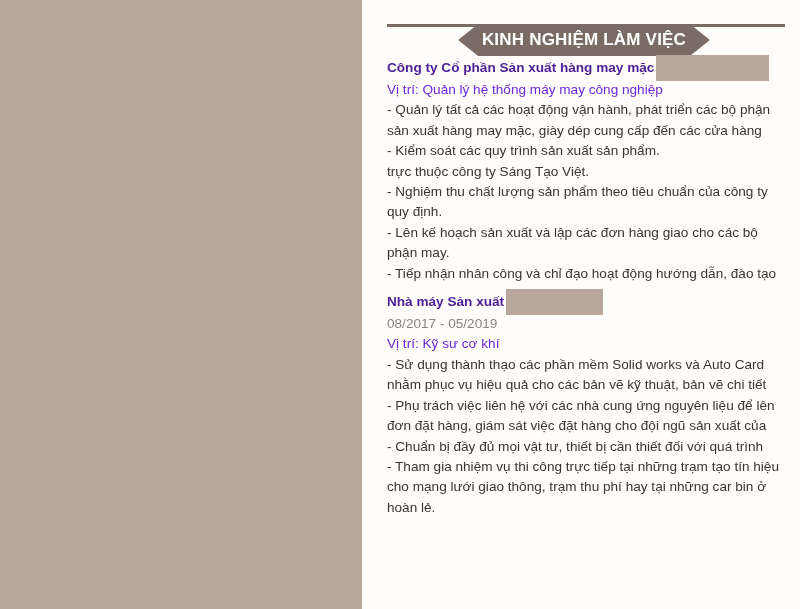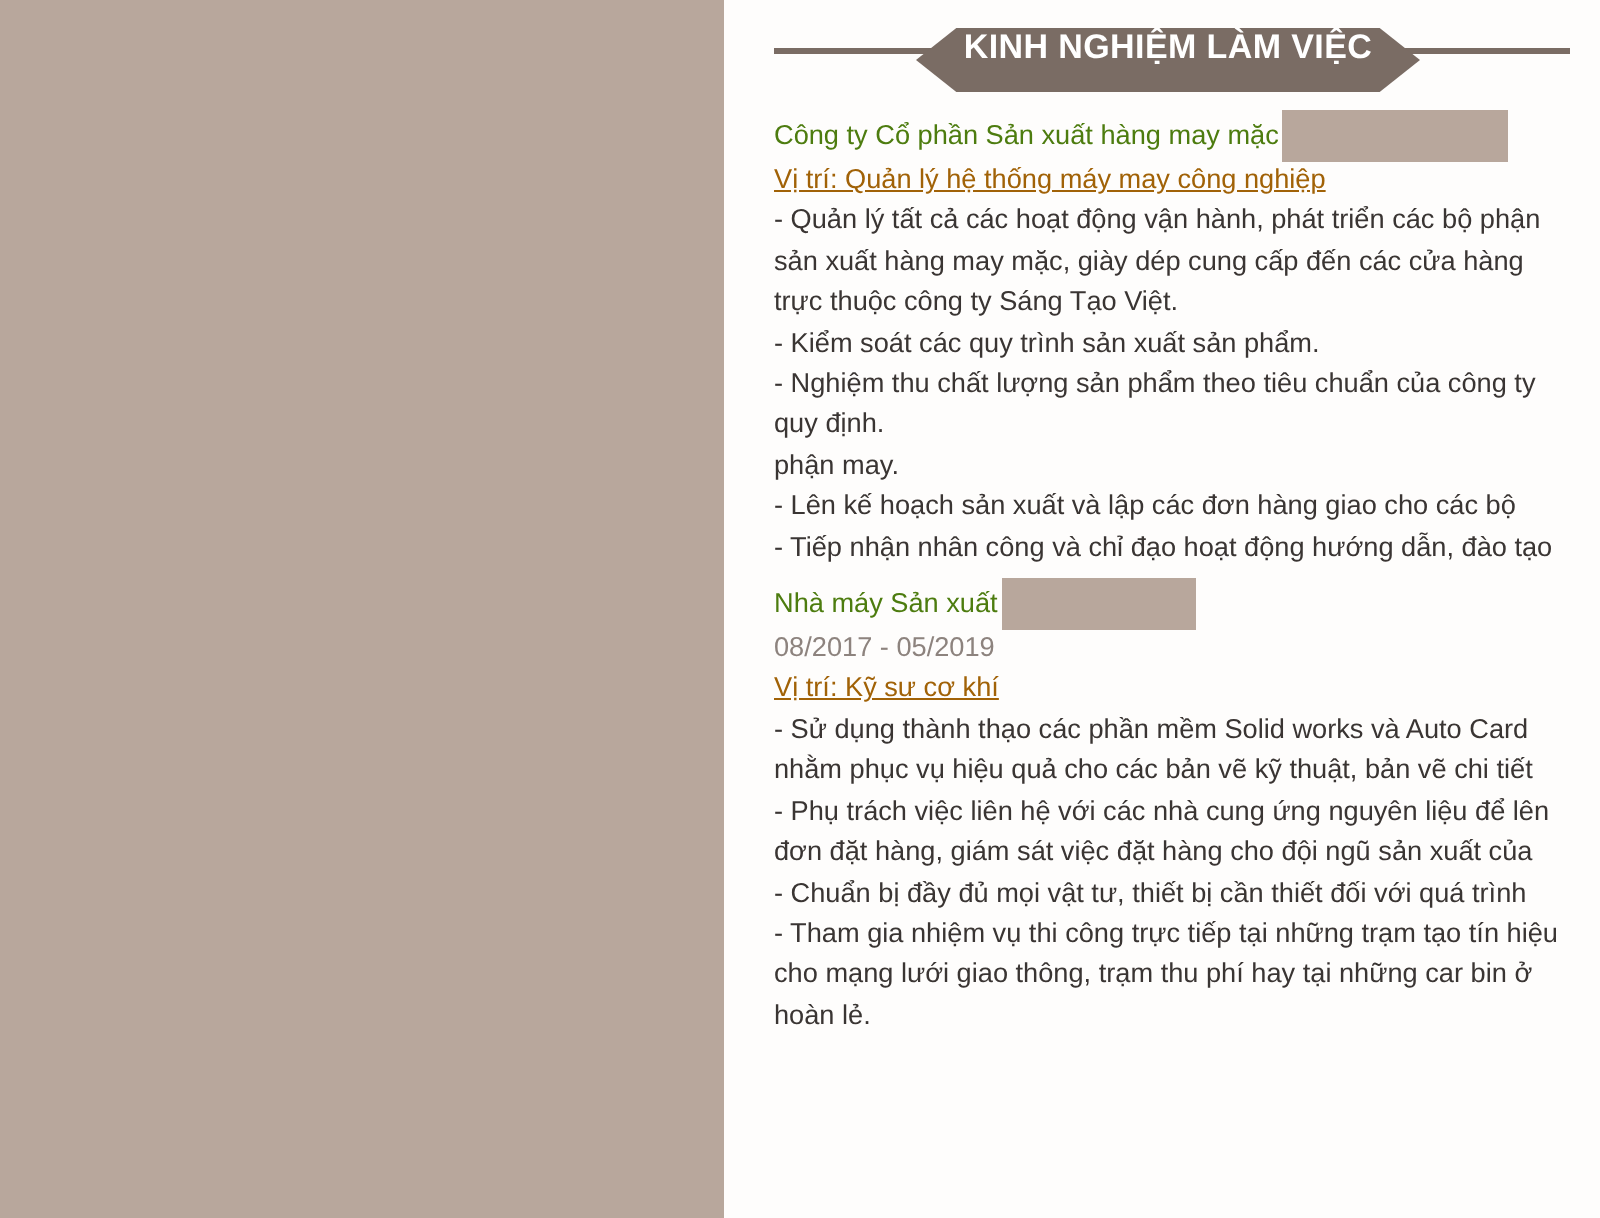--- a/index.html
+++ b/index.html
@@ -16,43 +16,43 @@
     }
 
     .section-header {
       position: absolute; left: 387px; top: 10px; width: 398px; height: 32px;
     }
     .section-header .rule {
       position: absolute; left: 0; right: 0; top: 14px; height: 3px;
       background: #7a6c64;
     }
     .section-header .banner {
-      position: absolute; left: 71px; top: 4px; width: 252px; height: 32px;
+      position: absolute; left: 71px; top: 14px; width: 252px; height: 32px;
       background: #7a6c64;
       clip-path: polygon(8% 0, 92% 0, 100% 50%, 92% 100%, 8% 100%, 0 50%);
-      display: flex; align-items: flex-start; justify-content: center;
+      display: flex; align-items: center; justify-content: center;
     }
     .section-header .banner span {
       color: #ffffff; font-weight: bold; font-size: 17px; letter-spacing: 0.2px;
     }
 
     .content {
       position: absolute; left: 387px; top: 56px; width: 410px;
       color: #3a3533; font-size: 13.6px; line-height: 20.4px;
     }
     .job { margin-bottom: 6px; }
     .company {
-      font-weight: normal; color: #4d7c0f; display: flex; align-items: center;
+      font-weight: bold; color: #4c1d95; display: flex; align-items: center;
       height: 24px;
     }
     .redact {
       display: inline-block; background: #b8a79c; height: 26px; margin-left: 2px;
     }
     .date { color: #8d837e; }
-    .position { color: #a16207; text-decoration: underline; }
+    .position { color: #6d28d9; }
     .desc-line { color: #3a3533; white-space: nowrap; }
   </style>
 </head>
 <body>
 
 <div class="left-panel"></div>
 <div class="right-panel"></div>
 
 <div class="section-header">
   <div class="rule"></div>
@@ -64,26 +64,26 @@
 <div class="content">
   <div class="job">
     <div class="company">
       <span>Công ty Cổ phần Sản xuất hàng may mặc</span>
       <span class="redact" style="width:113px;"></span>
     </div>
     <div class="position">Vị trí: Quản lý hệ thống máy may công nghiệp</div>
     <div>
       <div class="desc-line">- Quản lý tất cả các hoạt động vận hành, phát triển các bộ phận</div>
       <div class="desc-line">sản xuất hàng may mặc, giày dép cung cấp đến các cửa hàng</div>
+      <div class="desc-line">- Kiểm soát các quy trình sản xuất sản phẩm.</div>
       <div class="desc-line">trực thuộc công ty Sáng Tạo Việt.</div>
-      <div class="desc-line">- Kiểm soát các quy trình sản xuất sản phẩm.</div>
       <div class="desc-line">- Nghiệm thu chất lượng sản phẩm theo tiêu chuẩn của công ty</div>
       <div class="desc-line">quy định.</div>
+      <div class="desc-line">- Lên kế hoạch sản xuất và lập các đơn hàng giao cho các bộ</div>
       <div class="desc-line">phận may.</div>
-      <div class="desc-line">- Lên kế hoạch sản xuất và lập các đơn hàng giao cho các bộ</div>
       <div class="desc-line">- Tiếp nhận nhân công và chỉ đạo hoạt động hướng dẫn, đào tạo</div>
     </div>
   </div>
 
   <div class="job">
     <div class="company">
       <span>Nhà máy Sản xuất</span>
       <span class="redact" style="width:97px;"></span>
     </div>
     <div class="date">08/2017 - 05/2019</div>

